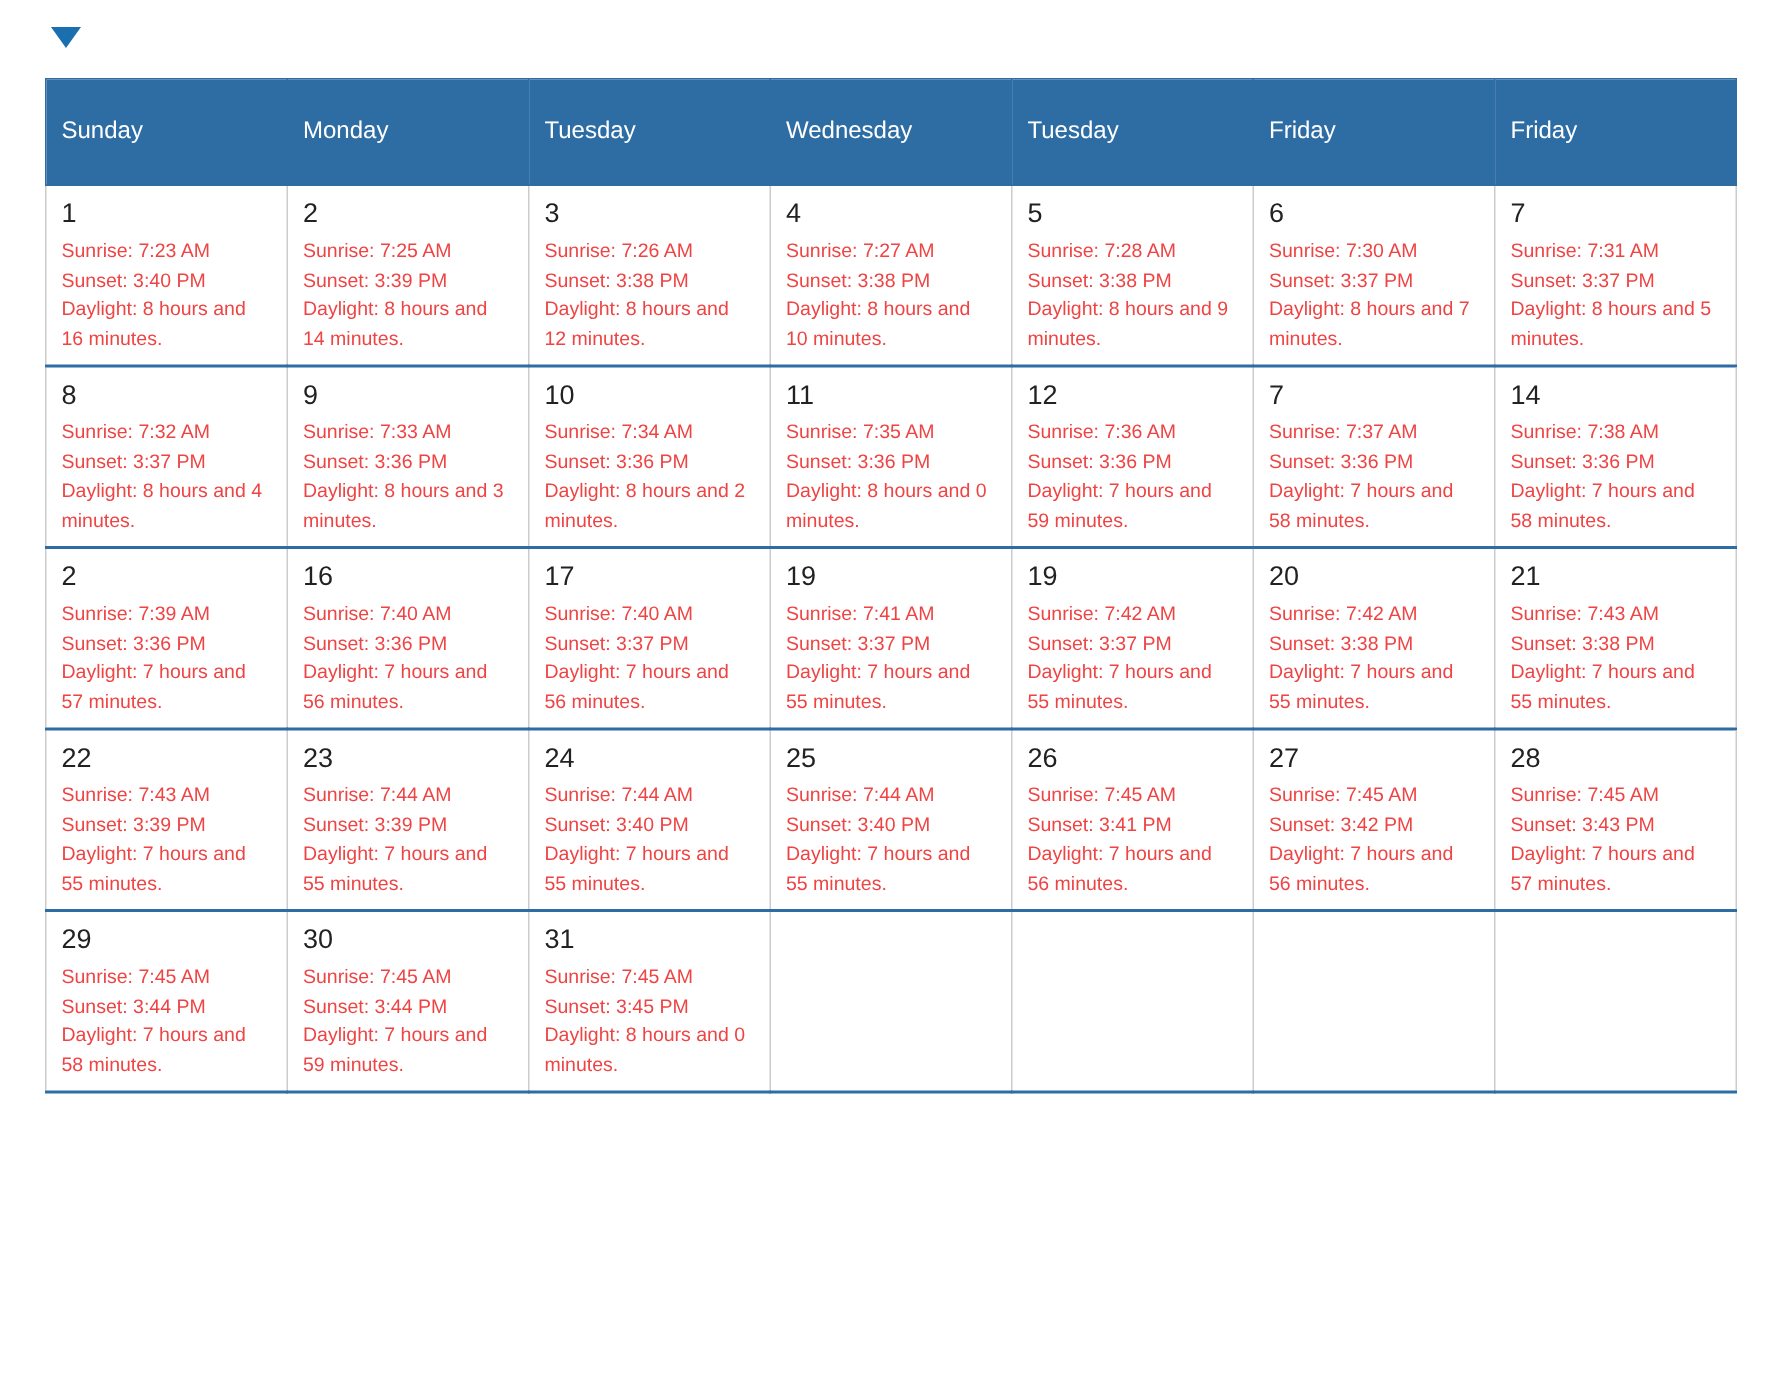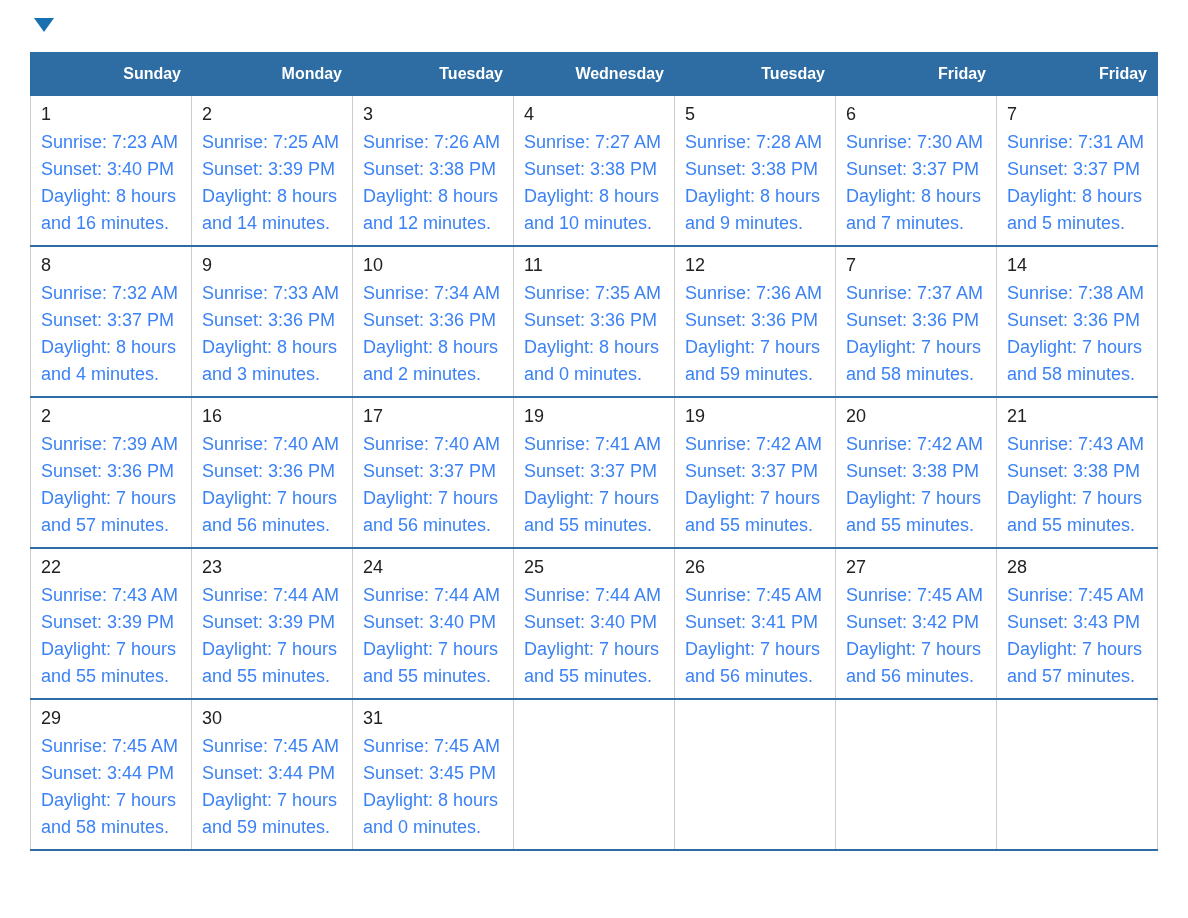--- a/index.html
+++ b/index.html
@@ -68,23 +68,23 @@
       width: 100%;
       border-collapse: collapse;
       table-layout: fixed;
     }
     thead tr {
       background: #2e6da4;
     }
     thead th {
       color: #fff;
       font-size: 16px;
-      font-weight: bold;
-      padding: 12px 10px;
-      text-align: right;
+      font-weight: normal;
+      padding: 26px 10px;
+      text-align: left;
       border: 1px solid #2e6da4;
     }
     tbody tr {
       border-bottom: 2px solid #2e6da4;
     }
     tbody td {
       vertical-align: top;
       padding: 8px 10px;
       font-size: 13px;
       border-left: 1px solid #ccc;
@@ -96,22 +96,22 @@
       border-left: 1px solid #ccc;
     }
     .day-num {
       font-size: 18px;
       font-weight: normal;
       color: #222;
       display: block;
       margin-bottom: 4px;
     }
     .day-info {
-      font-size: 18px;
-      color: #3b82f6;
+      font-size: 13px;
+      color: #ef4444;
       line-height: 1.5;
     }
     .empty {
       background: #fff;
     }
   </style>
 </head>
 <body>
 
 <div class="header">

